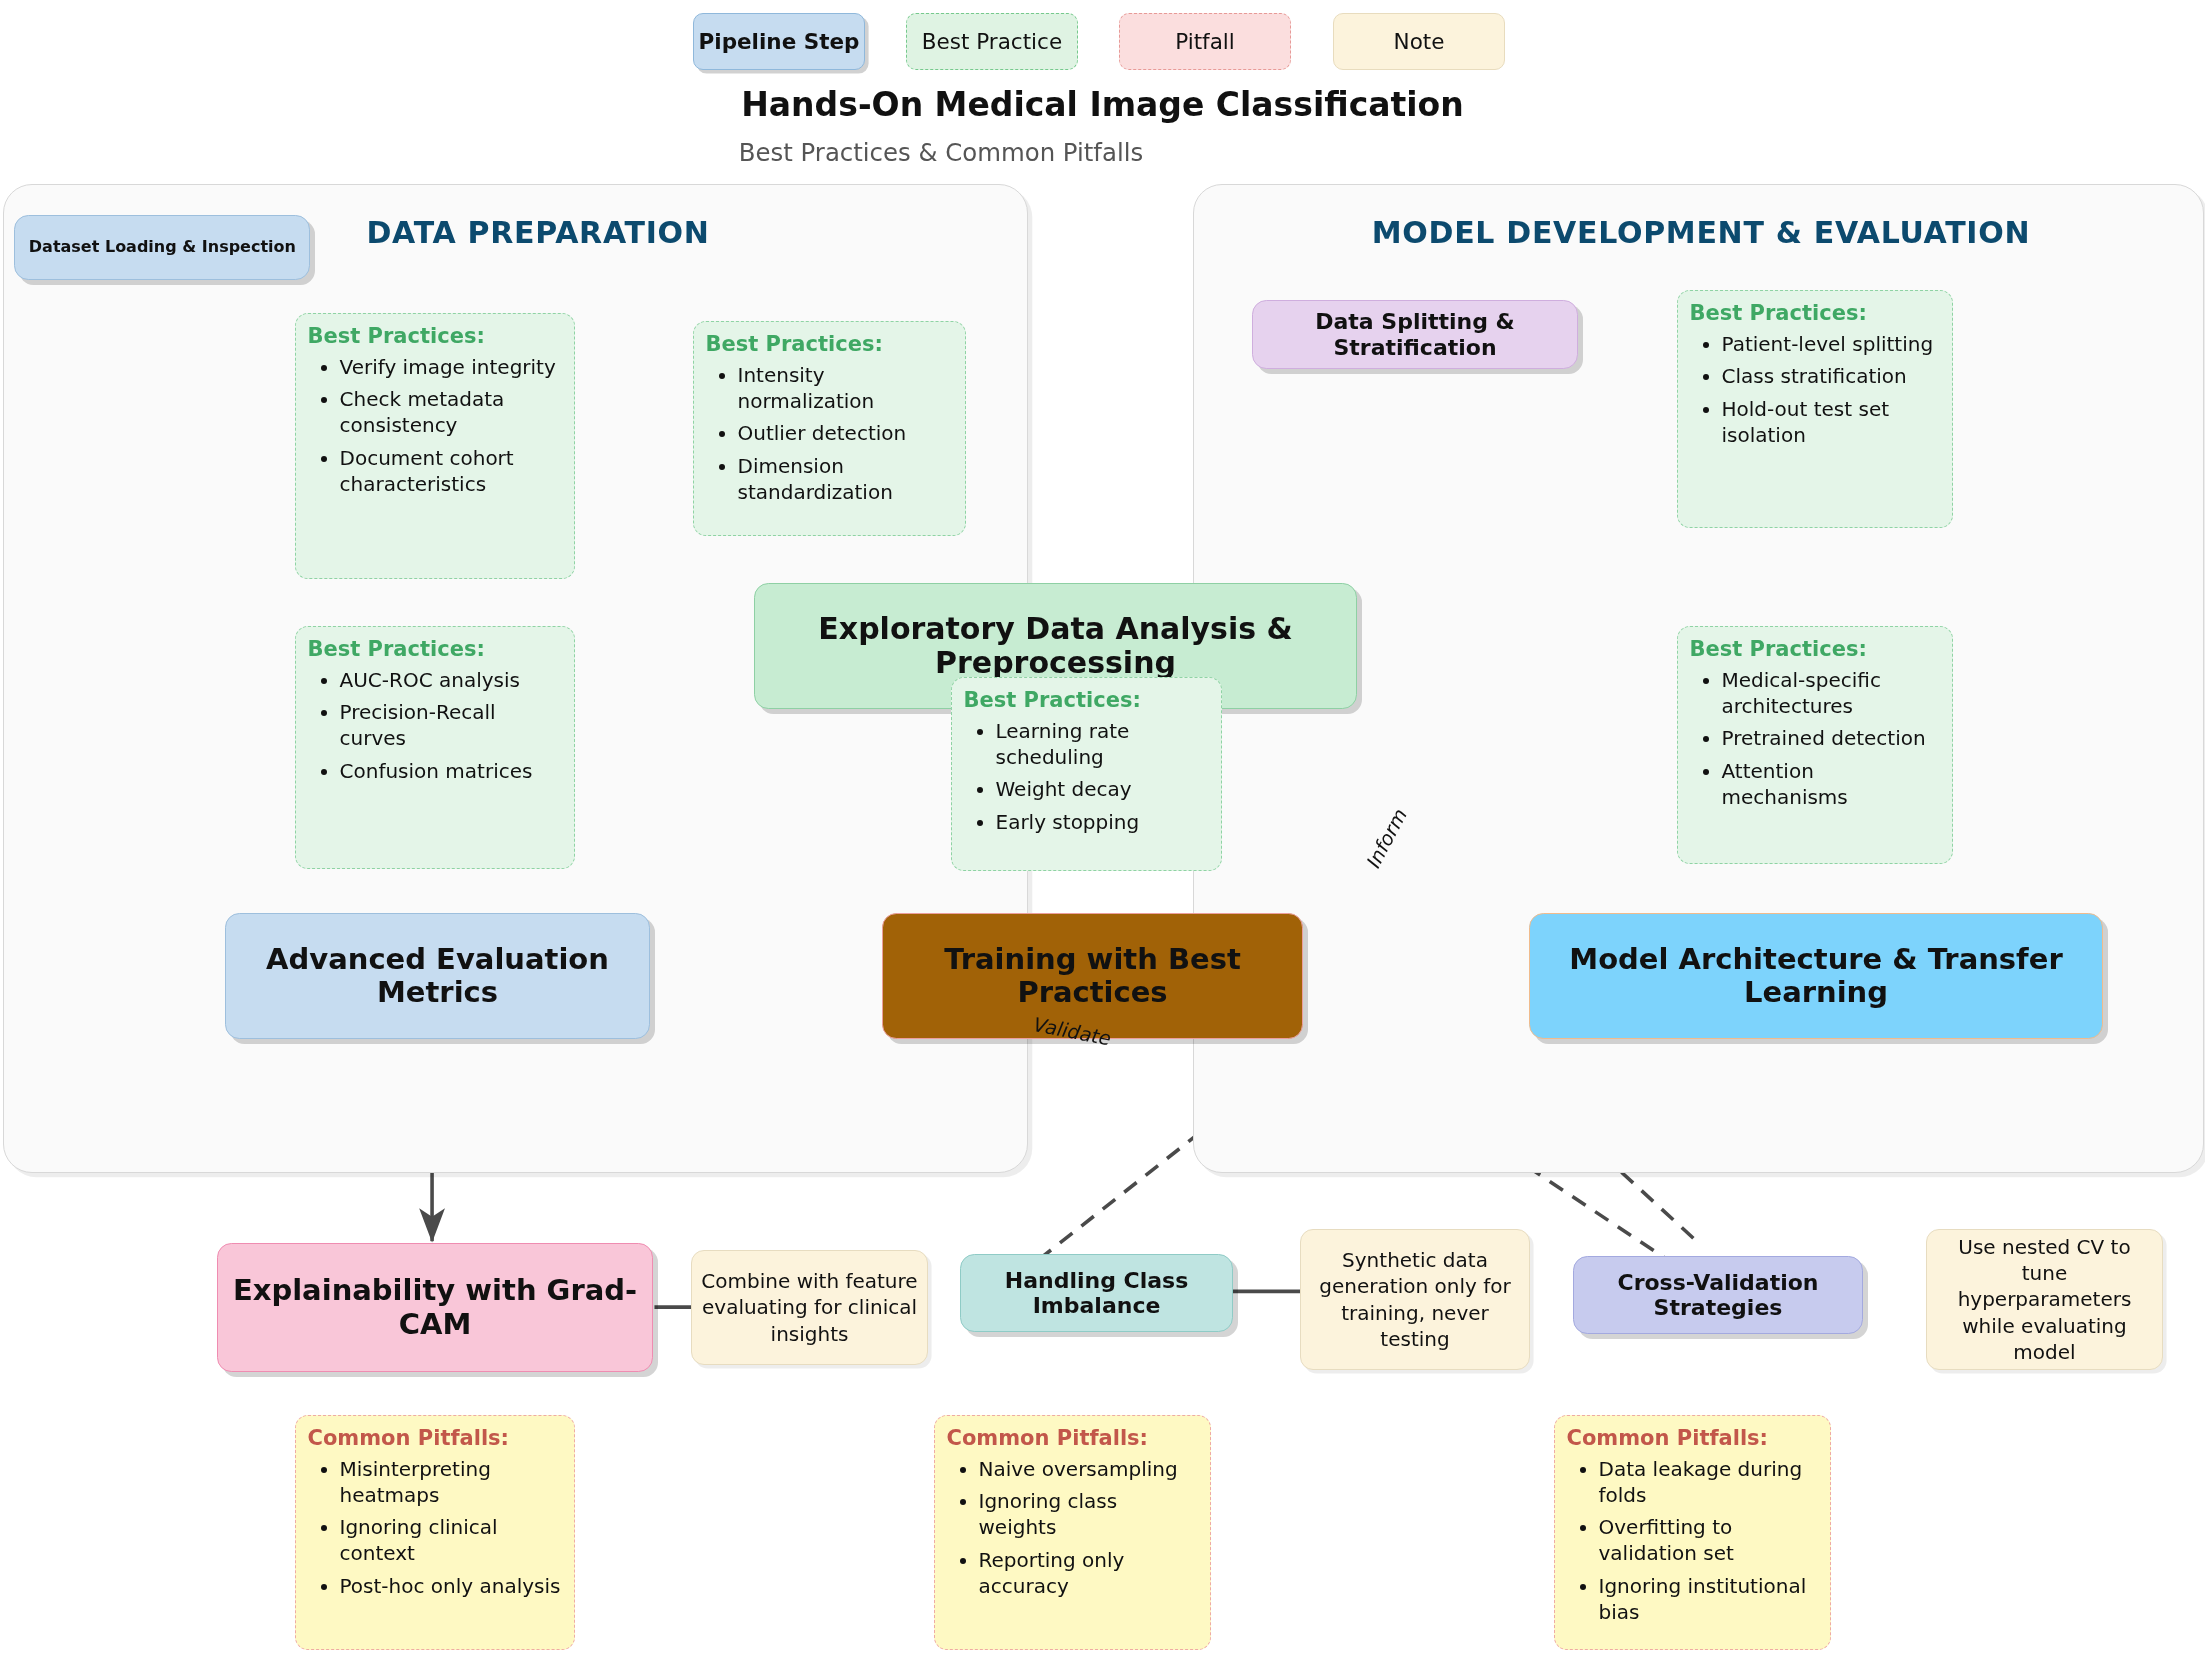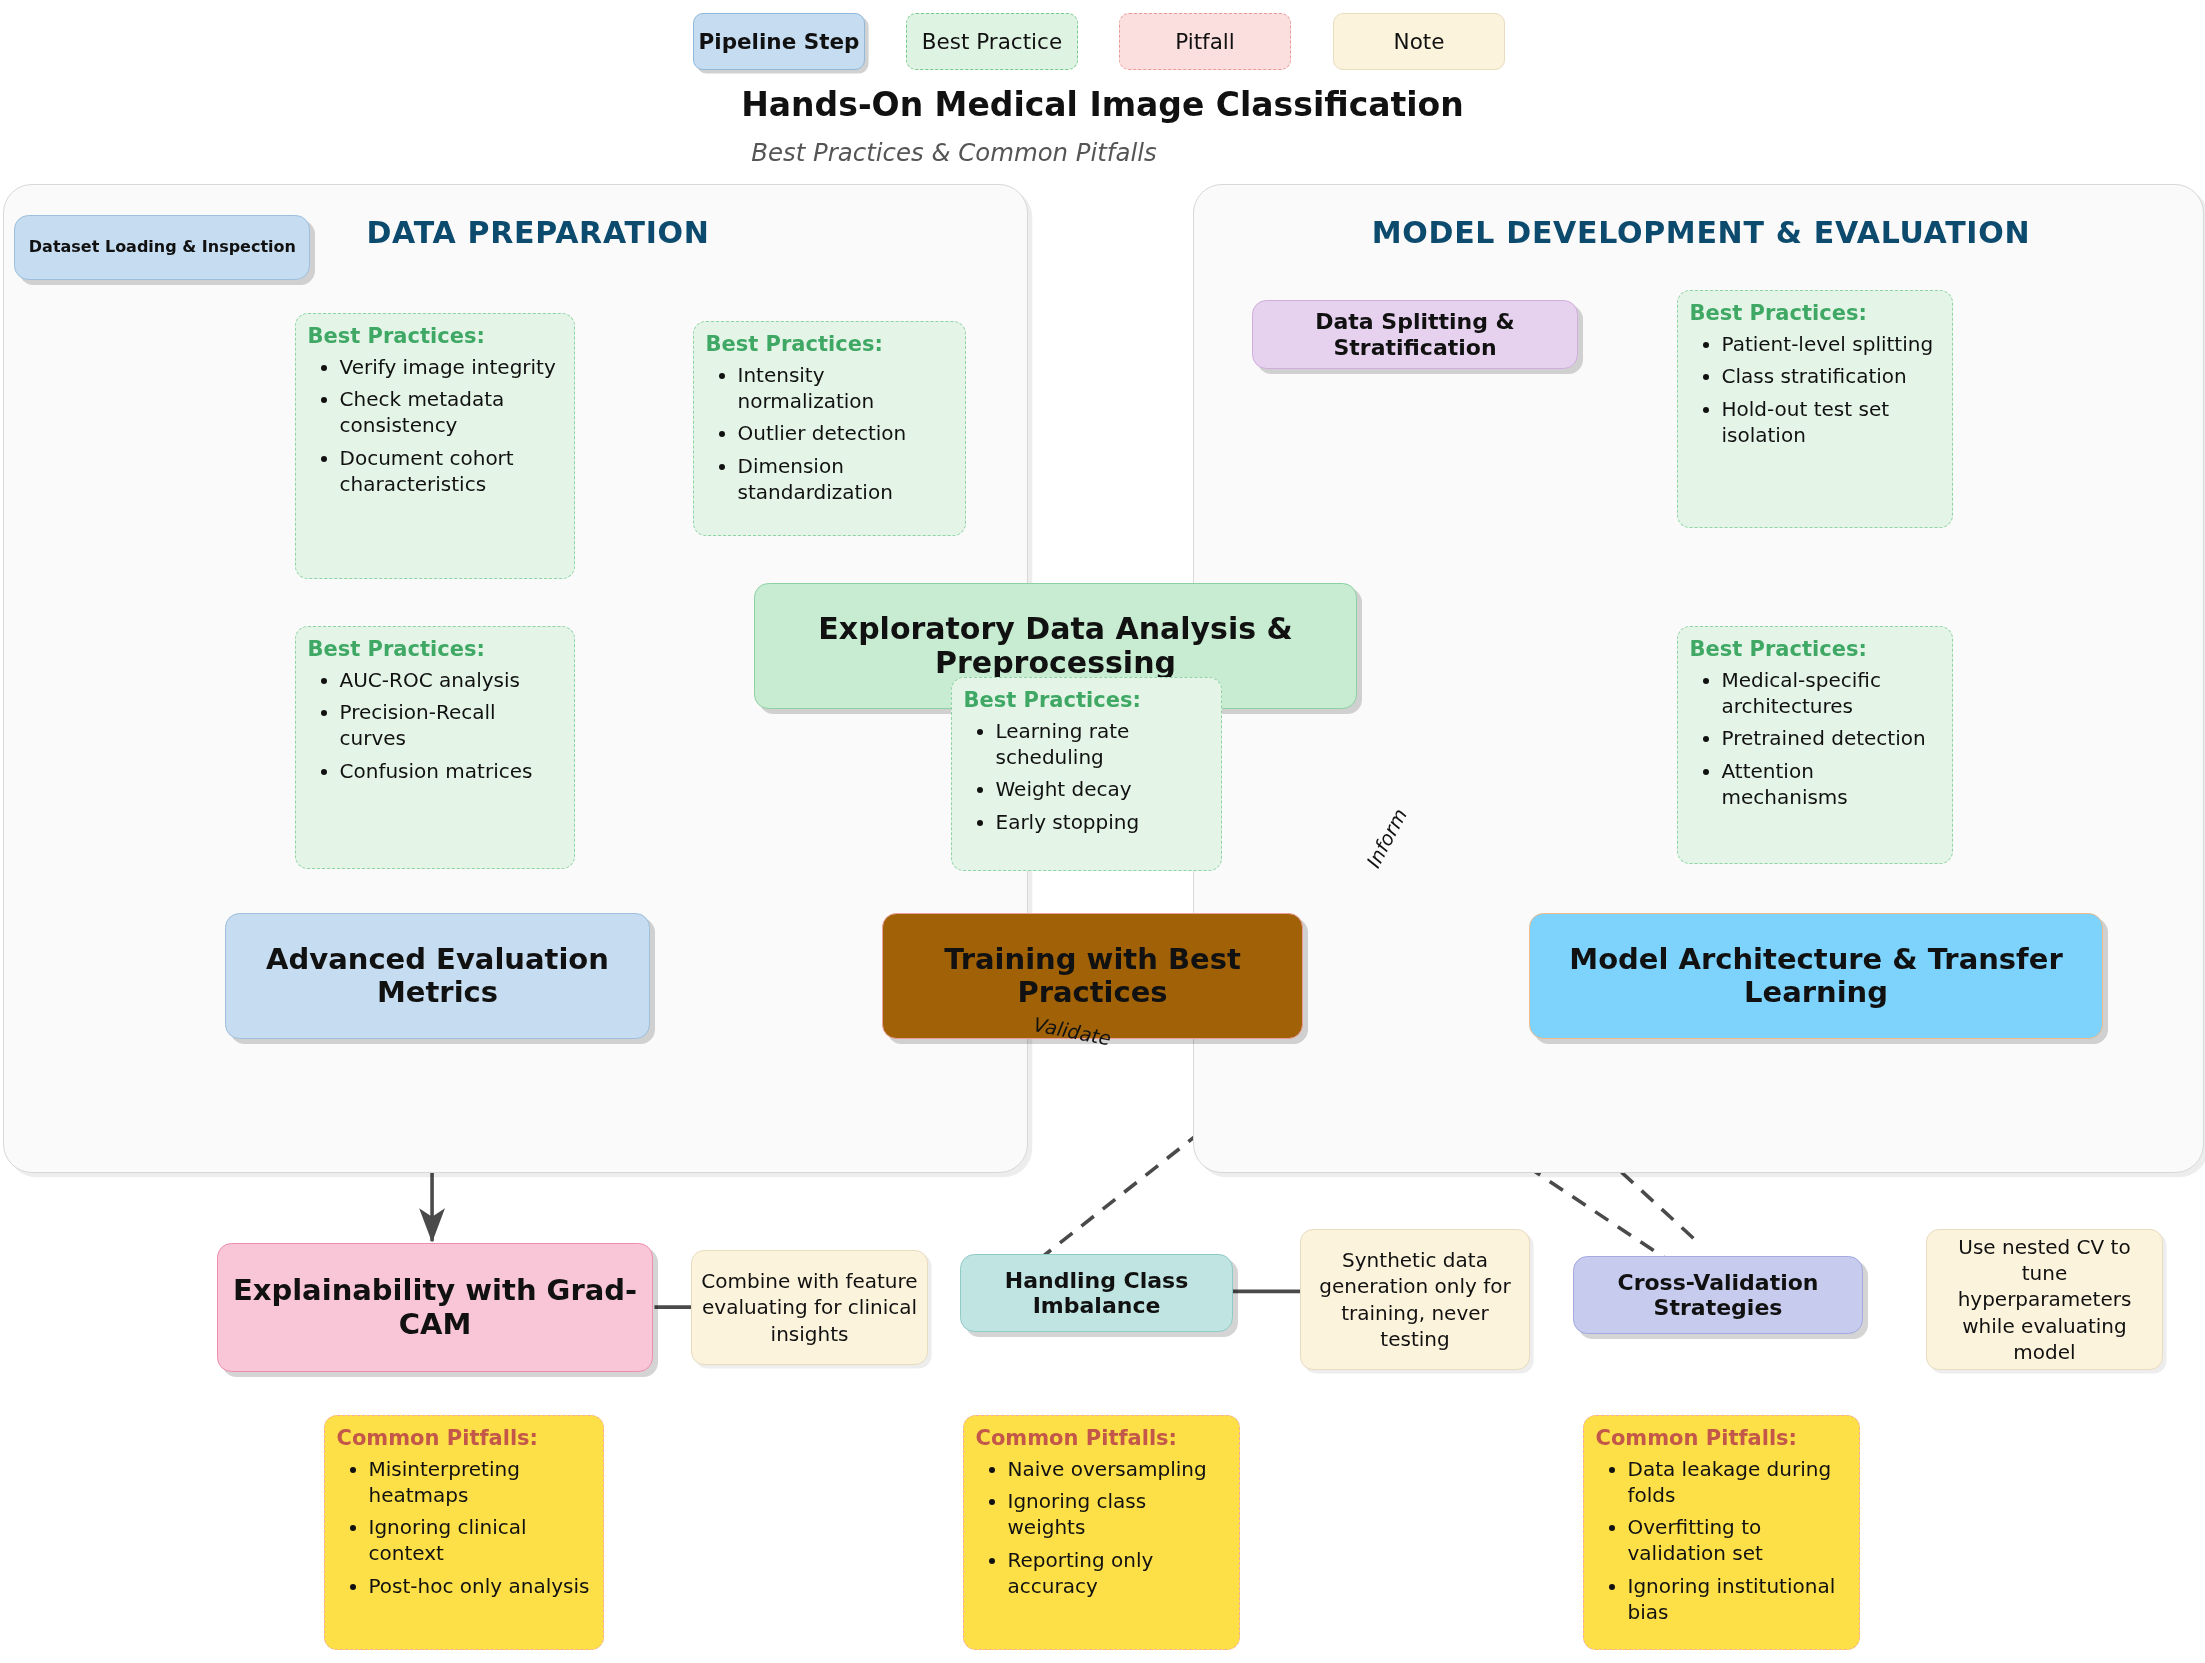--- a/index.html
+++ b/index.html
@@ -32,21 +32,21 @@
   .n-red{background:#a16207;border:1.4px solid #ec9e9c;}
   .n-orange{background:#7dd3fc;border:1.4px solid #f0bb8c;}
   .n-pink{background:#f9c6d8;border:1.4px solid #ef8cb1;}
   .n-purple{background:#e6d2ee;border:1.4px solid #cfaede;}
   .n-teal{background:#bfe4e1;border:1.4px solid #8fcbc6;}
   .n-periwinkle{background:#c7cbee;border:1.4px solid #a3a9df;}
 
   
   .annot{position:absolute;border-radius:13px;box-sizing:border-box;padding:10px 11.5px 11.5px 11.5px;}
   .annot.bp{background:#e4f5e8;border:1.8px dashed #8fd3a4;}
-  .annot.pf{background:#fde047;border:1.8px dashed #efaba4;margin-left:29px;}
+  .annot.pf{background:#fef9c3;border:1.8px dashed #efaba4;}
   .annot-head{font-size:21px;font-weight:bold;margin-bottom:5.7px;}
   .annot.bp .annot-head{color:#3fa864;}
   .annot.pf .annot-head{color:#c2574a;}
   .annot ul{margin:0;padding-left:32px;list-style:disc;}
   .annot li{font-size:20px;color:#111;line-height:1.30;margin-bottom:6.5px;}
 
   .note{position:absolute;background:#fcf3dc;border:1.4px solid #e7dcc0;border-radius:13px;
     display:flex;align-items:center;justify-content:center;text-align:center;
     font-size:20px;color:#111;line-height:1.32;box-shadow:3.6px 3.6px 0 rgba(0,0,0,.07);
     box-sizing:border-box;padding:5.7px 8.6px;}
@@ -110,21 +110,21 @@
     <span>Best Practice</span>
   </div>
   <div class="legend-item lg-pit" style="left:1119px;top:13px;width:172px;height:57px;">
     <span>Pitfall</span>
   </div>
   <div class="legend-item lg-note" style="left:1333px;top:13px;width:172px;height:57px;">
     <span>Note</span>
   </div>
 
   <div class="title" style="left:0;top:85px;width:2205px;font-size:33px;">Hands-On Medical Image Classification</div>
-  <div class="subtitle" style="left:16px;top:138px;width:1876px;font-size:24.4px;font-style:italic;">Best Practices &amp; Common Pitfalls</div>
+  <div class="subtitle" style="left:3px;top:138px;width:1876px;font-size:24.4px;">Best Practices &amp; Common Pitfalls</div>
 
   <div class="panel" style="left:2.9px;top:184px;width:1023px;height:987px;"></div>
   <div class="panel" style="left:1193px;top:184px;width:1009px;height:987px;"></div>
 
   <div class="panel-title" style="left:215px;top:215px;width:646px;">DATA PREPARATION</div>
   <div class="panel-title" style="left:1220px;top:215px;width:962px;">MODEL DEVELOPMENT &amp; EVALUATION</div>
 
   <div class="node n-blue" style="left:14.4px;top:215px;width:296px;height:65px;font-size:16px;">
     <span>Dataset Loading &amp; Inspection</span>
   </div>

